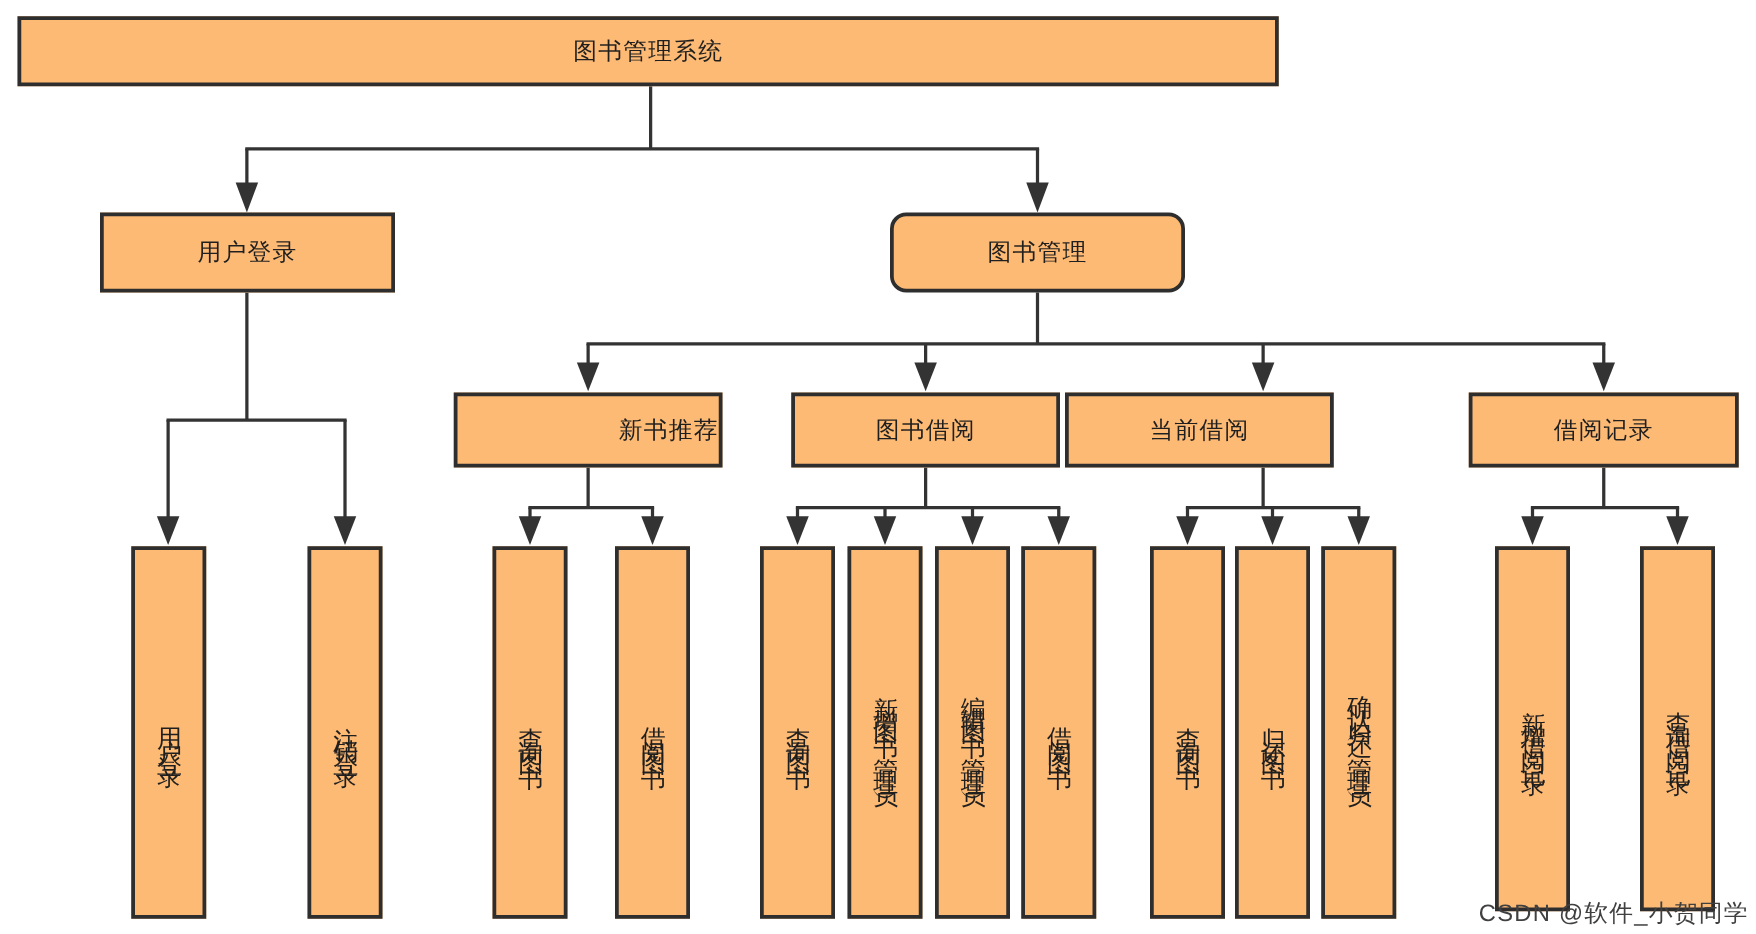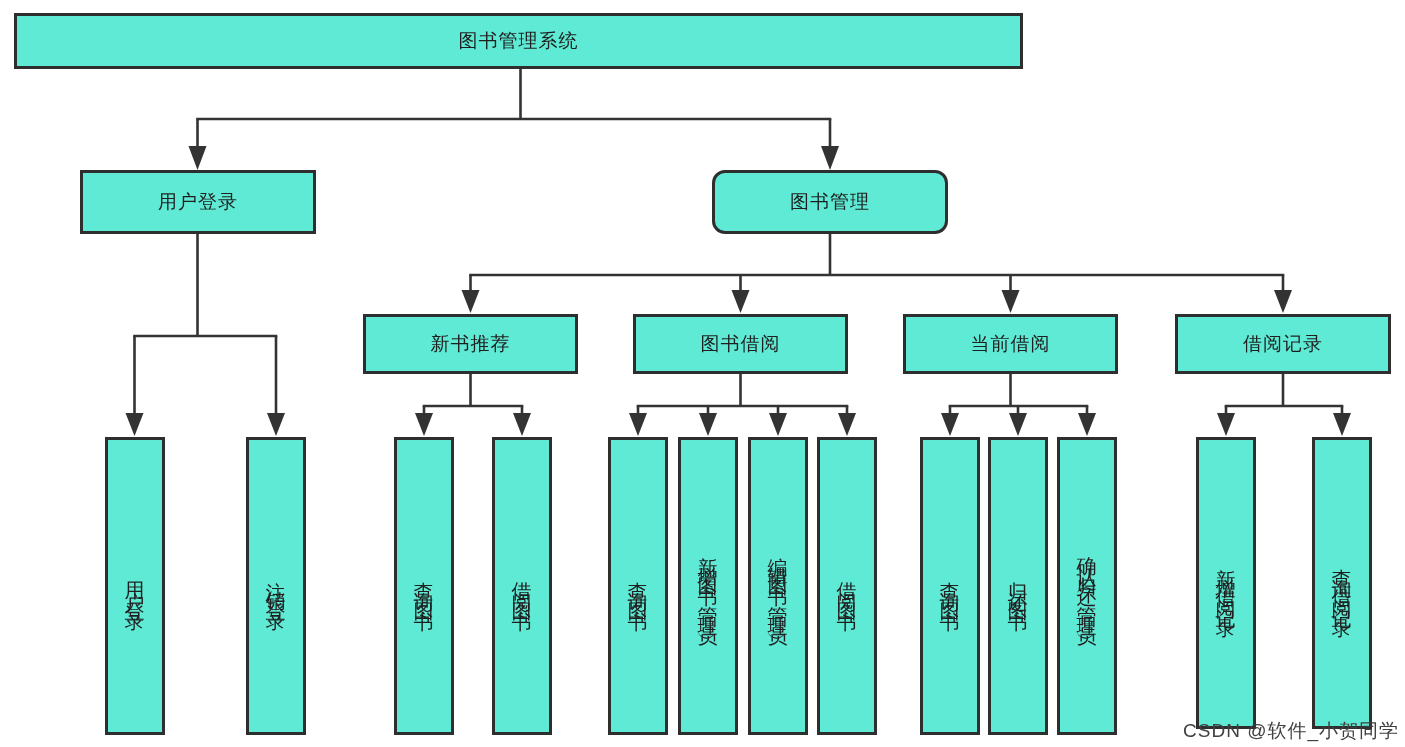--- a/index.html
+++ b/index.html
@@ -18,21 +18,21 @@
   .connectors {
     position: absolute;
     left: 0;
     top: 0;
     pointer-events: none;
   }
   .box {
     position: absolute;
     box-sizing: border-box;
     border: 3px solid #2e2e2e;
-    background: #5eead4;
+    background: #fdba74;
     display: flex;
     align-items: center;
     justify-content: center;
     color: #1f1f1f;
     font-size: 19px;
     letter-spacing: 1px;
     white-space: nowrap;
   }
   .vbox {
     writing-mode: vertical-rl;
@@ -134,27 +134,27 @@
     <span>图书管理系统</span>
   </div>
 
   <div class="box" style="left:80px; top:170px; width:236px; height:64px;">
     <span>用户登录</span>
   </div>
   <div class="box" style="left:712px; top:170px; width:236px; height:64px;border-radius:13px;">
     <span>图书管理</span>
   </div>
 
-  <div class="box" style="left:363px; top:314px; width:215px; height:60px;">
+  <div class="box" style="left:363px; top:314px; width:215px; height:60px;justify-content:flex-end;">
     <span>新书推荐</span>
   </div>
   <div class="box" style="left:633px; top:314px; width:215px; height:60px;align-items:center;">
     <span>图书借阅</span>
   </div>
-  <div class="box" style="left:903px; top:314px; width:215px; height:60px;">
+  <div class="box" style="left:852px; top:314px; width:215px; height:60px;">
     <span>当前借阅</span>
   </div>
   <div class="box" style="left:1175px; top:314px; width:216px; height:60px;text-align:center;">
     <span>借阅记录</span>
   </div>
 
   <div class="box vbox" style="left:105px; top:437px; width:60px; height:298px;">
     <span>用户登录</span>
   </div>
   <div class="box vbox" style="left:246px; top:437px; width:60px; height:298px;">

